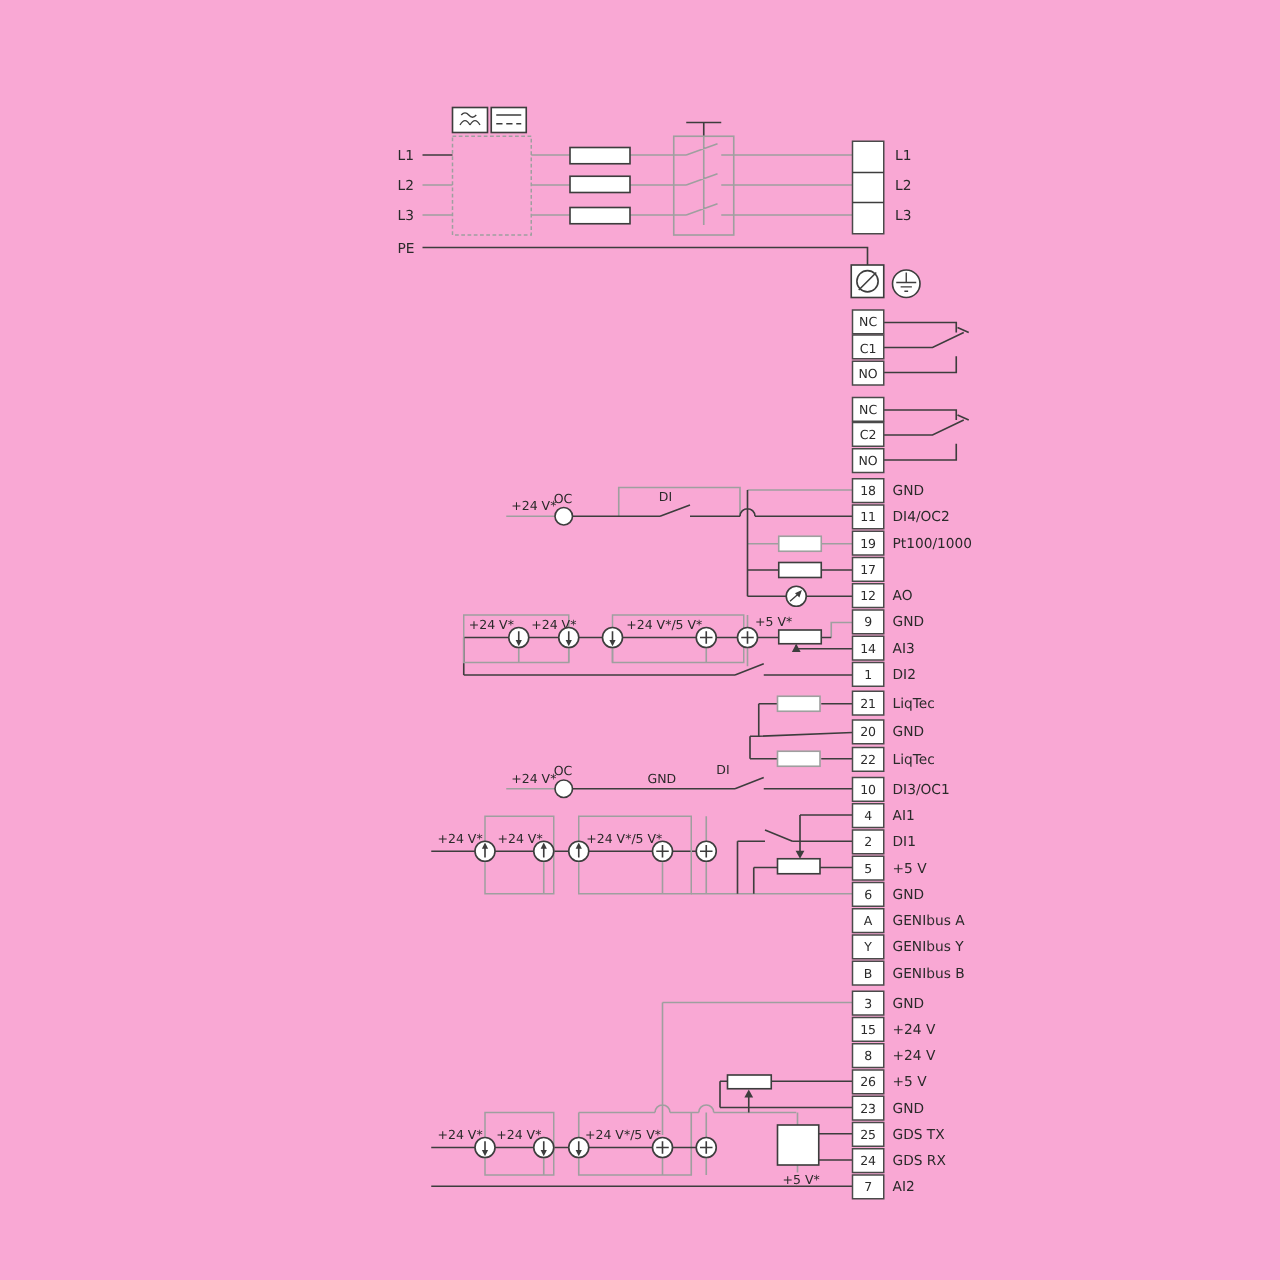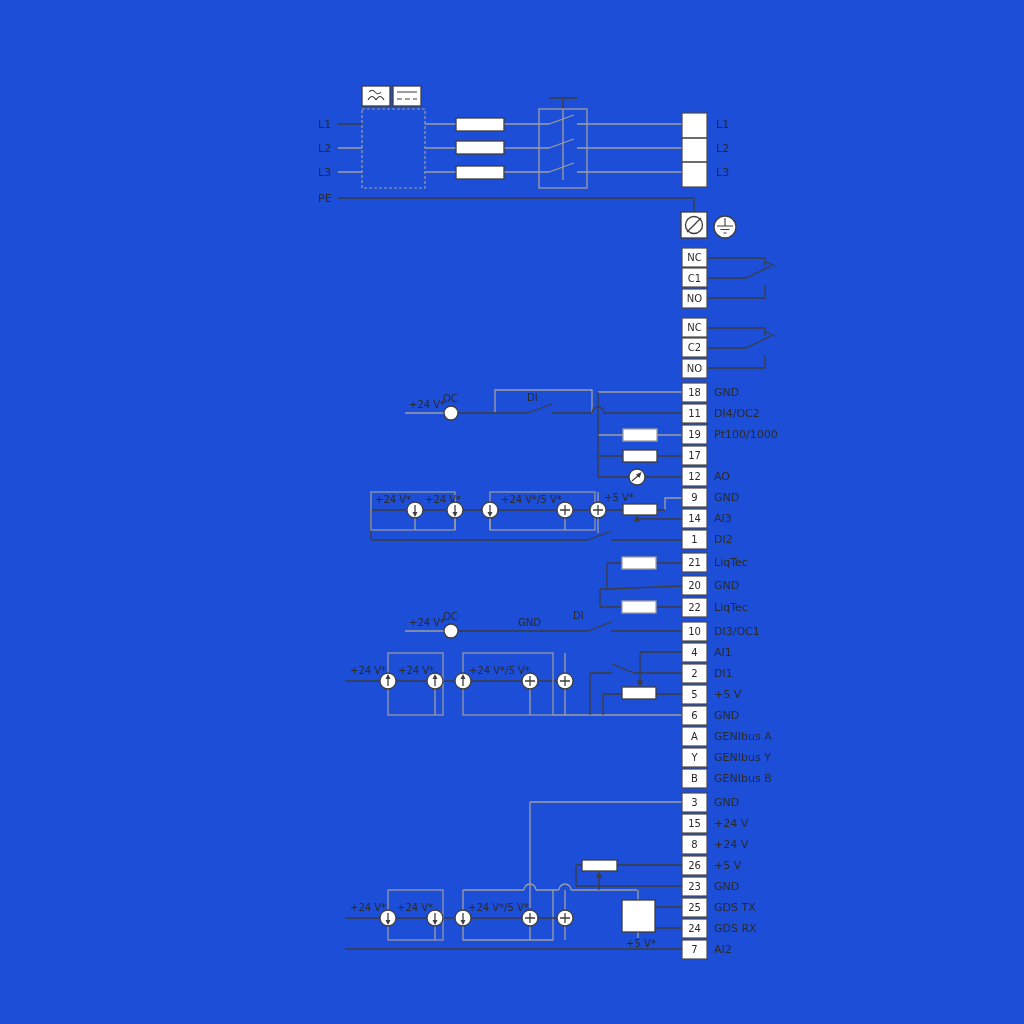--- a/index.html
+++ b/index.html
@@ -1,16 +1,16 @@
 <!DOCTYPE html>
 <html><head>
 <meta charset="utf-8">
 <style>
   html,body{margin:0;padding:0;background:#fff;}
-  #stage{position:relative;width:1024px;height:1024px;background:#1d4ed8;overflow:hidden;
+  #stage{position:relative;width:1024px;height:1024px;background:#f9a8d4;overflow:hidden;
          font-family:"DejaVu Sans", sans-serif;}
   svg{position:absolute;left:0;top:0;}
   text{fill:#2a2a2a;}
   .lbl{font:11px "DejaVu Sans", sans-serif;}
   .num{font:10px "DejaVu Sans", sans-serif;text-anchor:middle;}
   .ann{font:10px "DejaVu Sans", sans-serif;}
   .cell{fill:#ffffff;stroke:#4a4a4a;stroke-width:1.2;}
   .dark{stroke:#3d3d3d;stroke-width:1.3;fill:none;}
   .gray{stroke:#9f9f9f;stroke-width:1.3;fill:none;}
   .comp{fill:#ffffff;stroke:#3d3d3d;stroke-width:1.3;}

